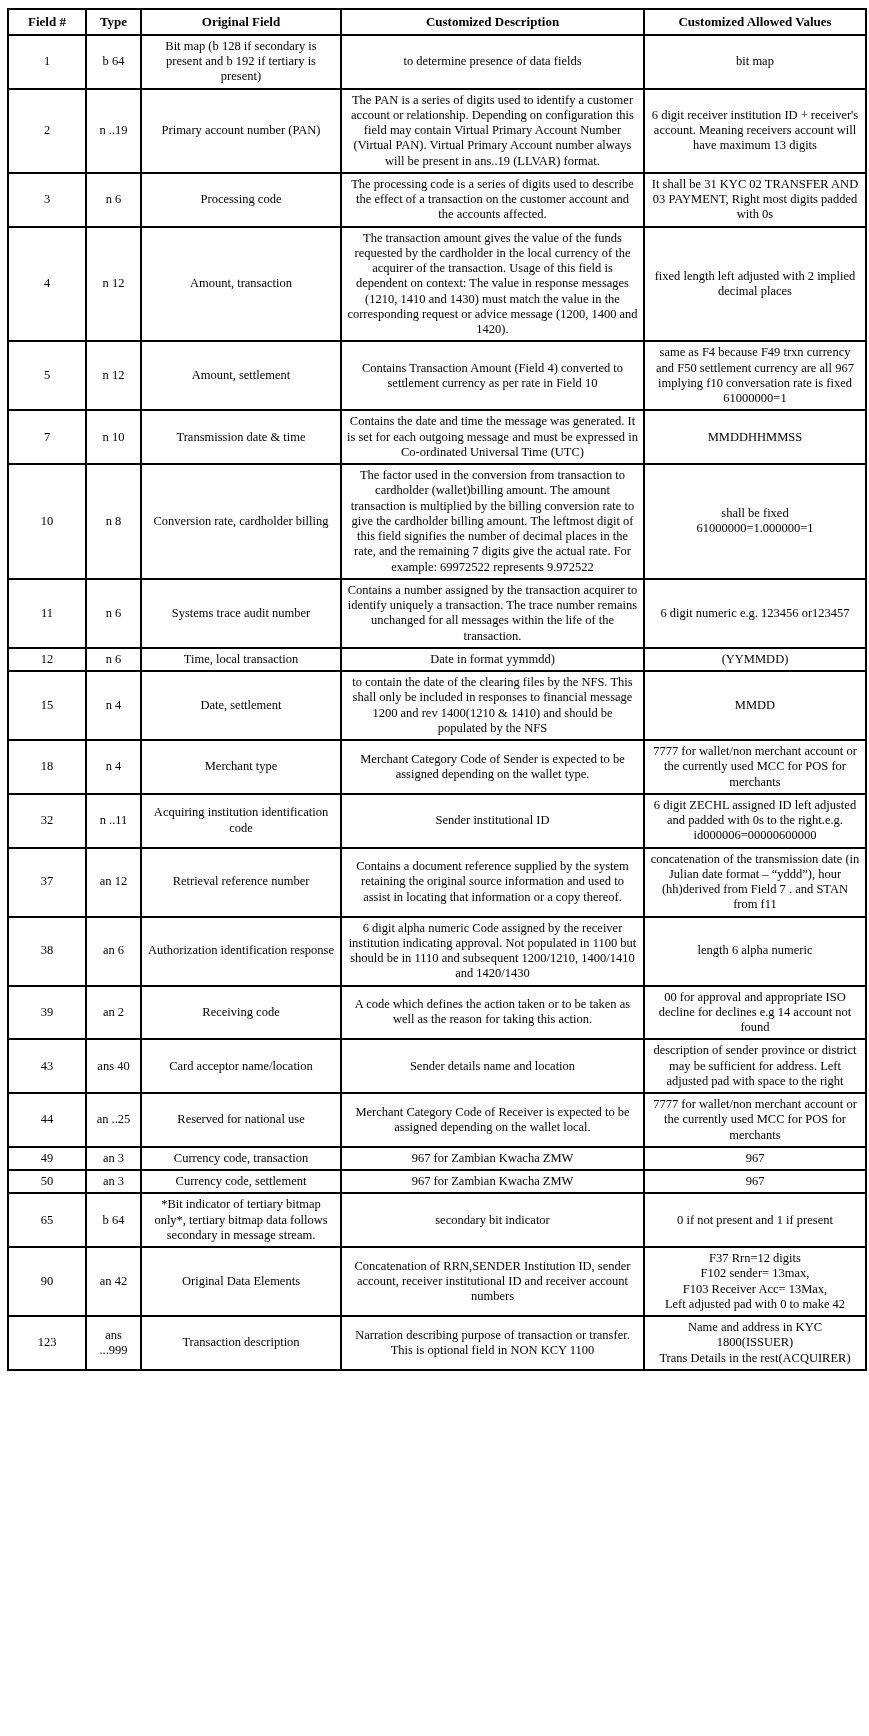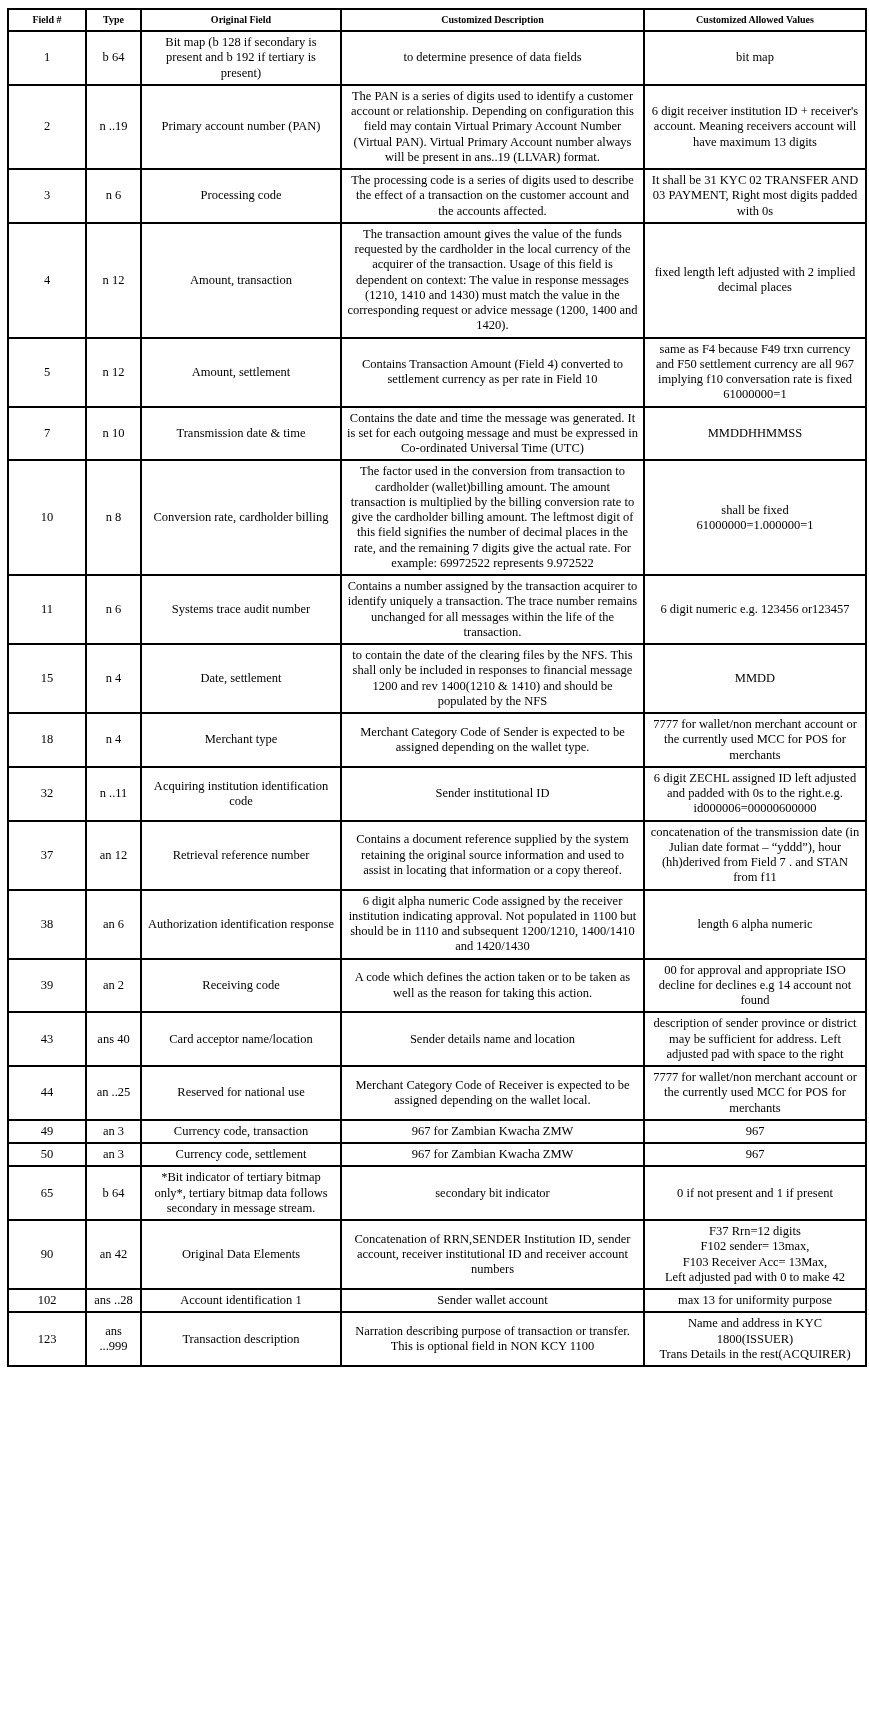--- a/index.html
+++ b/index.html
@@ -28,21 +28,21 @@
   table.spec td {
     border: 2px solid #000000;
     text-align: center;
     vertical-align: middle;
     padding: 3px 5px;
     white-space: pre-line;
     overflow-wrap: break-word;
   }
   table.spec th {
     font-weight: bold;
-    font-size: 10px;
+    font-size: 13px;
     padding: 4px 2px;
   }
   col.c0 { width: 78px; }
   col.c1 { width: 55px; }
   col.c2 { width: 200px; }
   col.c3 { width: 303px; }
   col.c4 { width: 222px; }
 </style>
 </head>
 <body>
@@ -117,20 +117,27 @@
 61000000=1.000000=1</td>
         </tr>
         <tr>
           <td>11</td>
           <td>n 6</td>
           <td>Systems trace audit number</td>
           <td>Contains a number assigned by the transaction acquirer to identify uniquely a transaction. The trace number remains unchanged for all messages within the life of the transaction.</td>
           <td>6 digit numeric e.g. 123456 or123457</td>
         </tr>
         <tr>
+          <td>12</td>
+          <td>n 6</td>
+          <td>Time, local transaction</td>
+          <td>Date in format yymmdd)</td>
+          <td>(YYMMDD)</td>
+        </tr>
+        <tr>
           <td>15</td>
           <td>n 4</td>
           <td>Date, settlement</td>
           <td>to contain the date of the clearing files by the NFS. This shall only be included in responses to financial message 1200 and rev 1400(1210 &amp; 1410) and should be populated by the NFS</td>
           <td>MMDD</td>
         </tr>
         <tr>
           <td>18</td>
           <td>n 4</td>
           <td>Merchant type</td>
@@ -204,27 +211,20 @@
           <td>90</td>
           <td>an 42</td>
           <td>Original Data Elements</td>
           <td>Concatenation of RRN,SENDER Institution ID, sender account, receiver institutional ID and receiver account numbers</td>
           <td>F37 Rrn=12 digits
 F102 sender= 13max,
 F103 Receiver Acc= 13Max,
 Left adjusted pad with 0 to make 42</td>
         </tr>
         <tr>
-          <td>102</td>
-          <td>ans ..28</td>
-          <td>Account identification 1</td>
-          <td>Sender wallet account</td>
-          <td>max 13 for uniformity purpose</td>
-        </tr>
-        <tr>
           <td>123</td>
           <td>ans ...999</td>
           <td>Transaction description</td>
           <td>Narration describing purpose of transaction or transfer. This is optional field in NON KCY 1100</td>
           <td>Name and address in KYC 1800(ISSUER)
 Trans Details in the rest(ACQUIRER)</td>
         </tr>
       </tbody>
   </table>
 </div>

